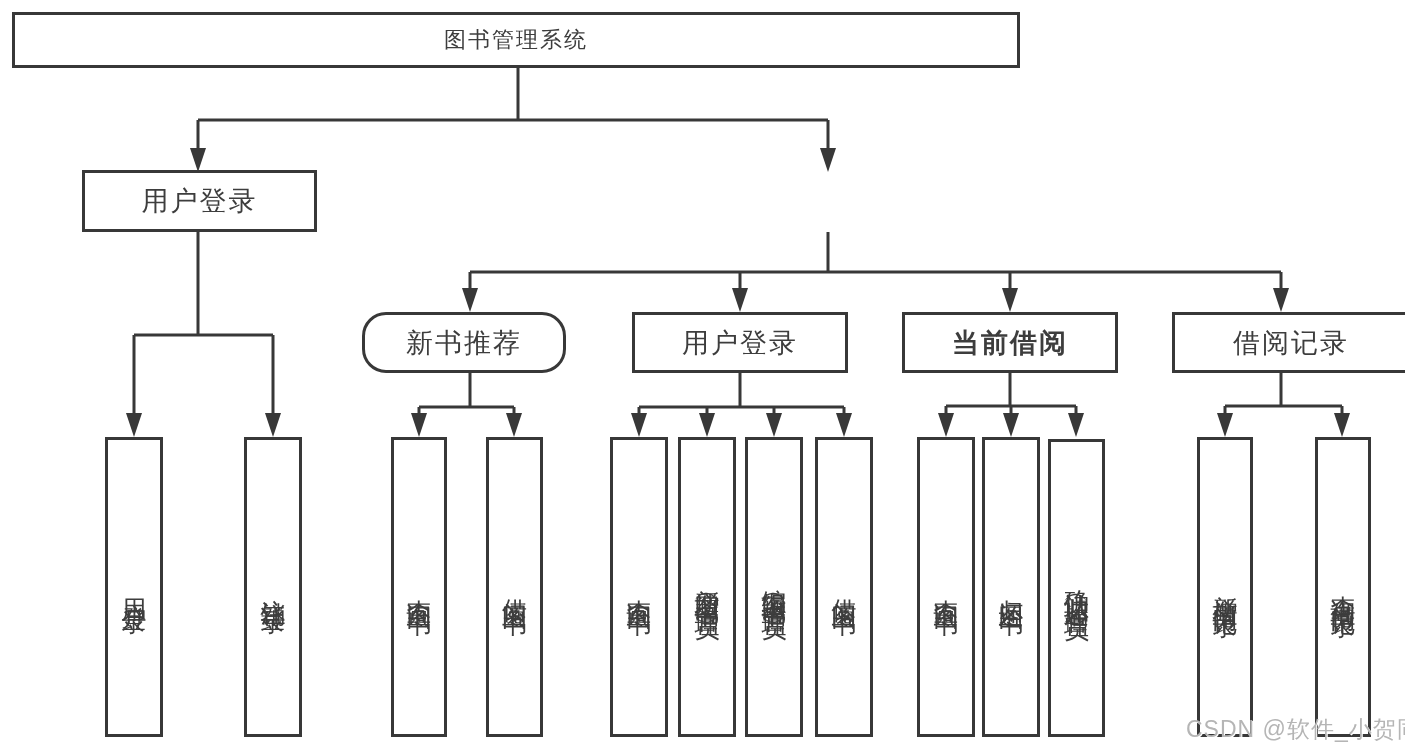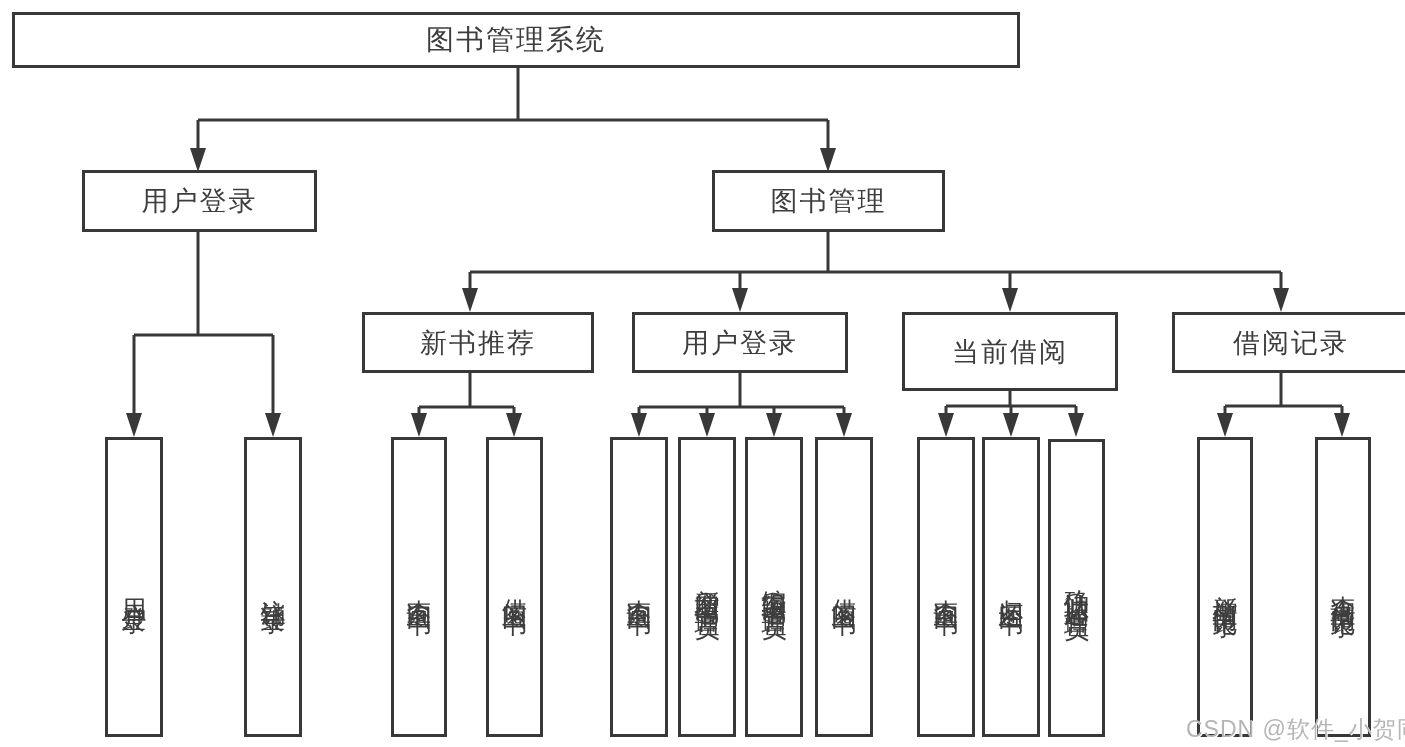--- a/index.html
+++ b/index.html
@@ -22,21 +22,21 @@
     box-sizing: border-box;
     background: #ffffff;
     border: 3px solid #383838;
     color: #3d3d3d;
     display: flex;
     align-items: center;
     justify-content: center;
     z-index: 2;
   }
   .h-node { font-size: 27px; letter-spacing: 2px; white-space: nowrap; }
-  .root-node { font-size: 28px; letter-spacing: 2px; }
+  .root-node { font-size: 22px; letter-spacing: 2px; }
   .v-node {
     writing-mode: vertical-rl;
     text-orientation: mixed;
     font-size: 25px;
     letter-spacing: 4px;
     line-height: 1;
   }
   .watermark {
     position: absolute;
     left: 1186px;
@@ -93,25 +93,24 @@
       <polygon points="1003,413 1019,413 1011,437"></polygon>
       <polygon points="1068,413 1084,413 1076,437"></polygon>
       <polygon points="1217,413 1233,413 1225,437"></polygon>
       <polygon points="1334,413 1350,413 1342,437"></polygon>
     </g>
   </svg>
 
   <div class="node h-node root-node" style="left:12px; top:12px; width:1008px; height:56px;">图书管理系统</div>
 
   <div class="node h-node" style="left:82px; top:170px; width:235px; height:62px;">用户登录</div>
-  <div class="node h-node" style="left:712px; top:170px; width:233px; height:62px;">图书管理</div>
 
-  <div class="node h-node" style="left:362px; top:312px; width:232px; height:61px;">新书推荐</div>
+  <div class="node h-node" style="left:362px; top:312px; width:204px; height:61px;border-radius:24px;">新书推荐</div>
   <div class="node h-node" style="left:632px; top:312px; width:216px; height:61px;">用户登录</div>
-  <div class="node h-node" style="left:902px; top:312px; width:216px; height:79px;">当前借阅</div>
+  <div class="node h-node" style="left:902px; top:312px; width:216px; height:61px;font-weight:bold;">当前借阅</div>
   <div class="node h-node" style="left:1172px; top:312px; width:238px; height:61px;">借阅记录</div>
 
   <div class="node v-node" style="left:105px; top:437px; width:58px; height:300px;">用户登录</div>
   <div class="node v-node" style="left:244px; top:437px; width:58px; height:300px;">注销登录</div>
 
   <div class="node v-node" style="left:391px; top:437px; width:56px; height:300px;">查询图书</div>
   <div class="node v-node" style="left:486px; top:437px; width:57px; height:300px;">借阅图书</div>
 
   <div class="node v-node" style="left:610px; top:437px; width:58px; height:300px;">查询图书</div>
   <div class="node v-node" style="left:678px; top:437px; width:58px; height:300px;">新增图书（管理员）</div>

